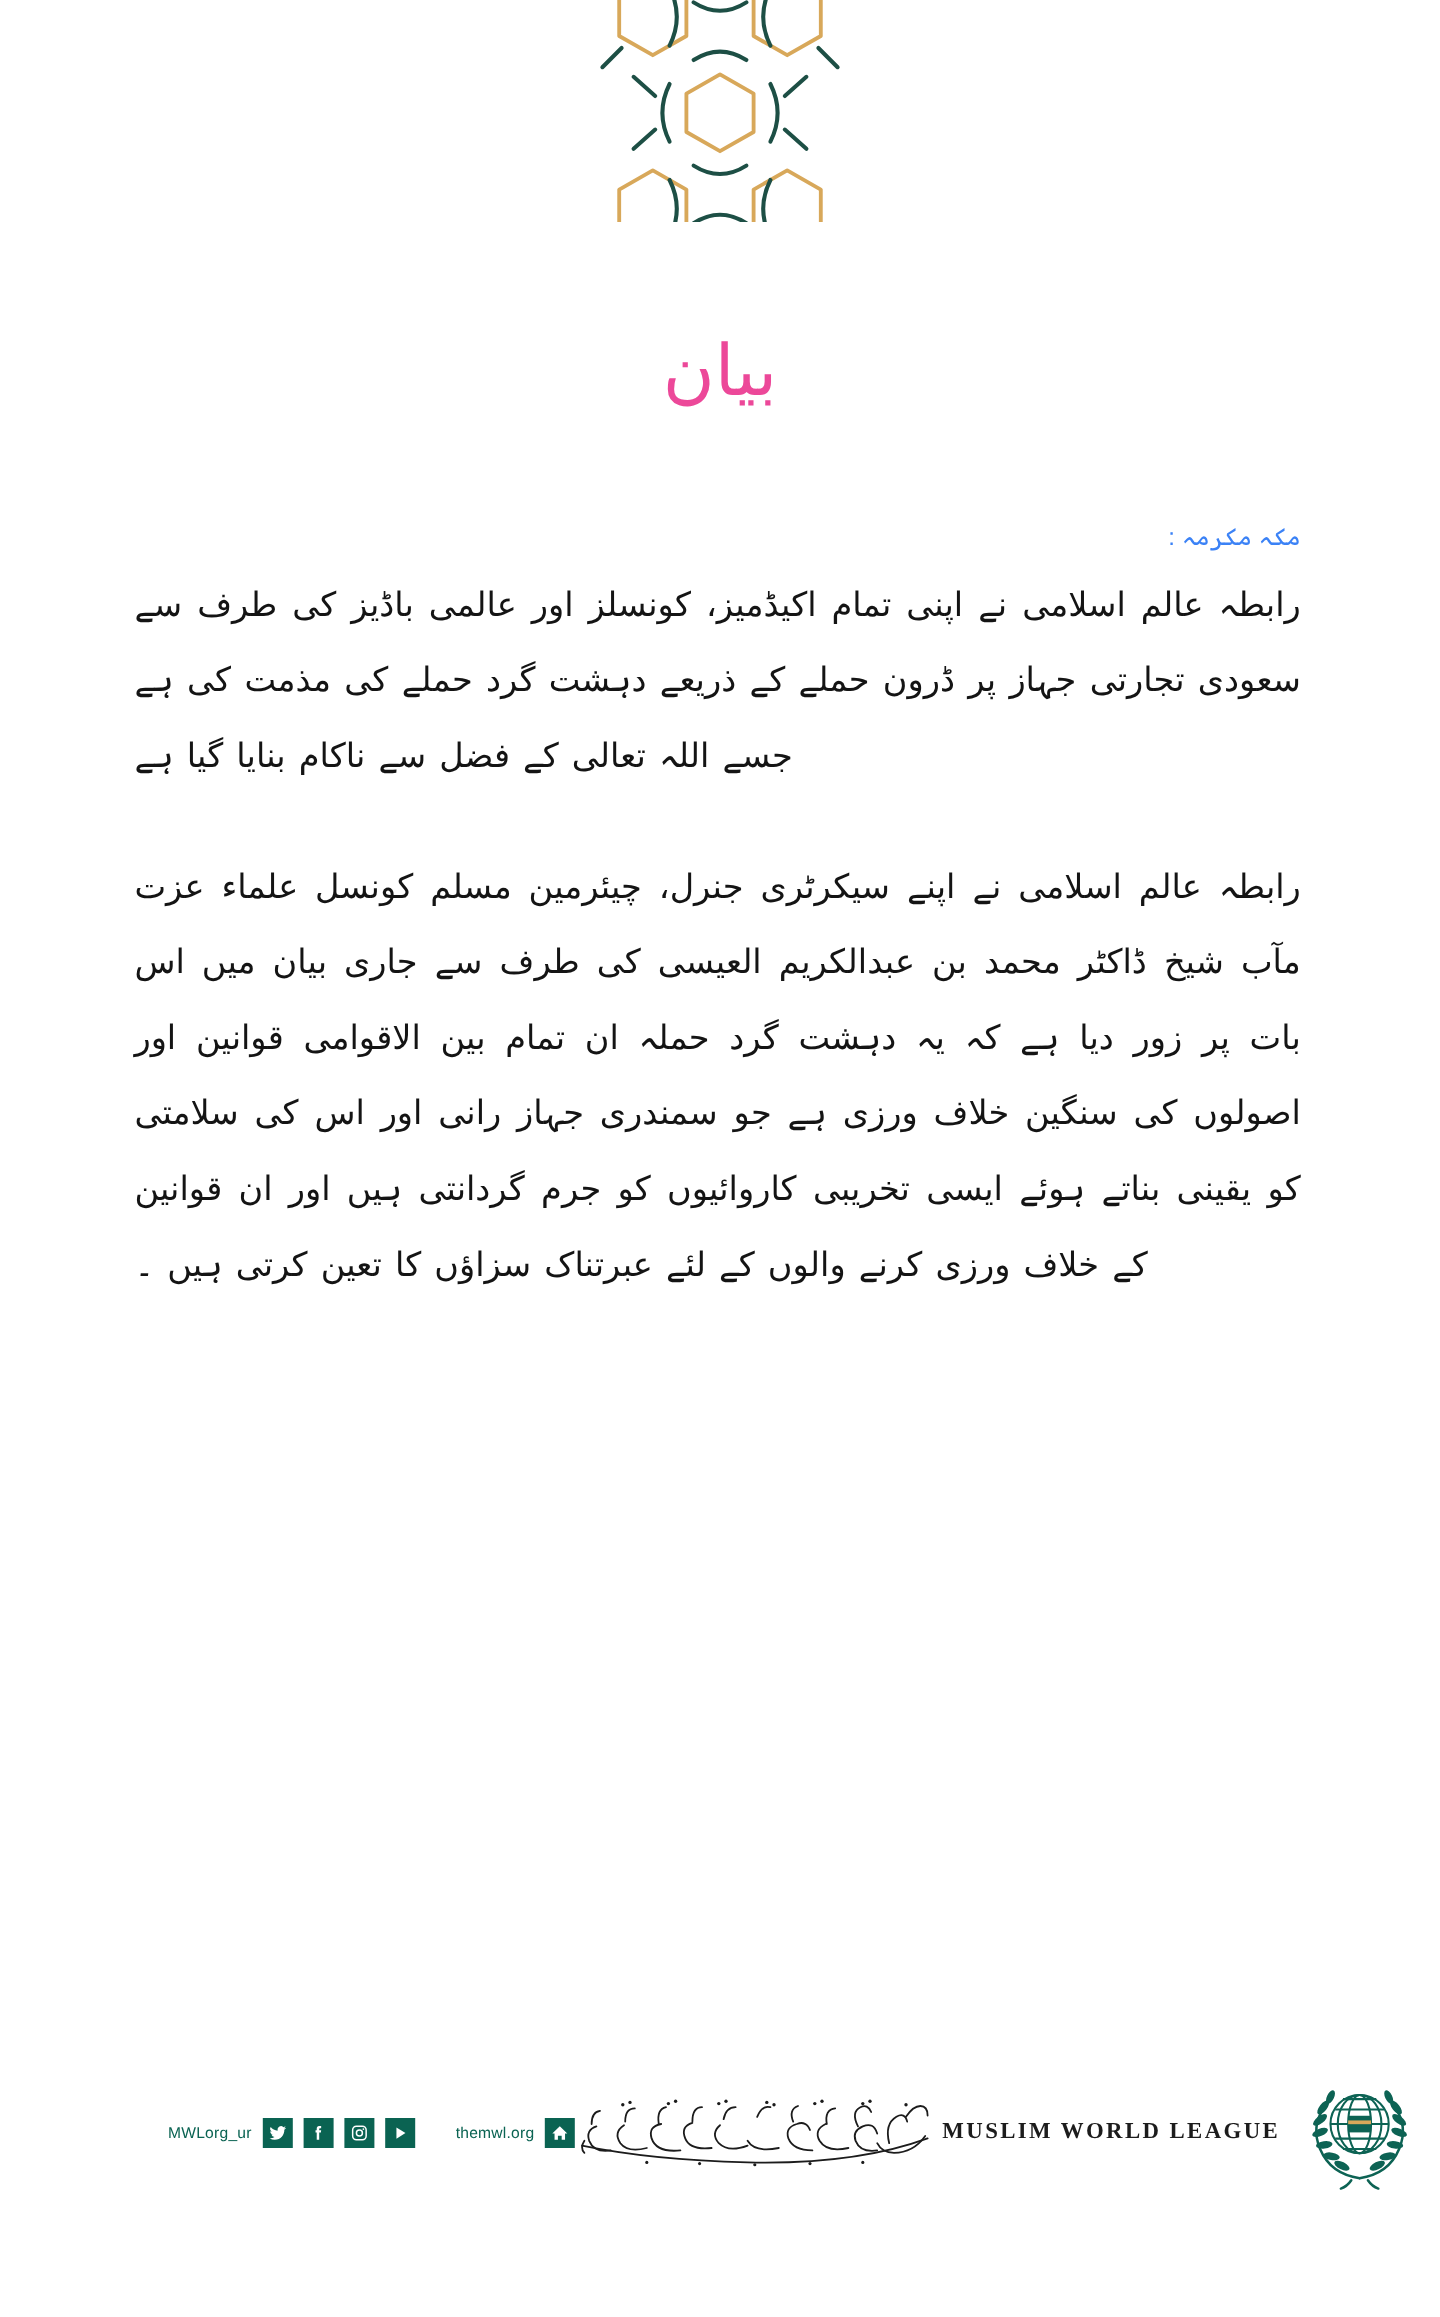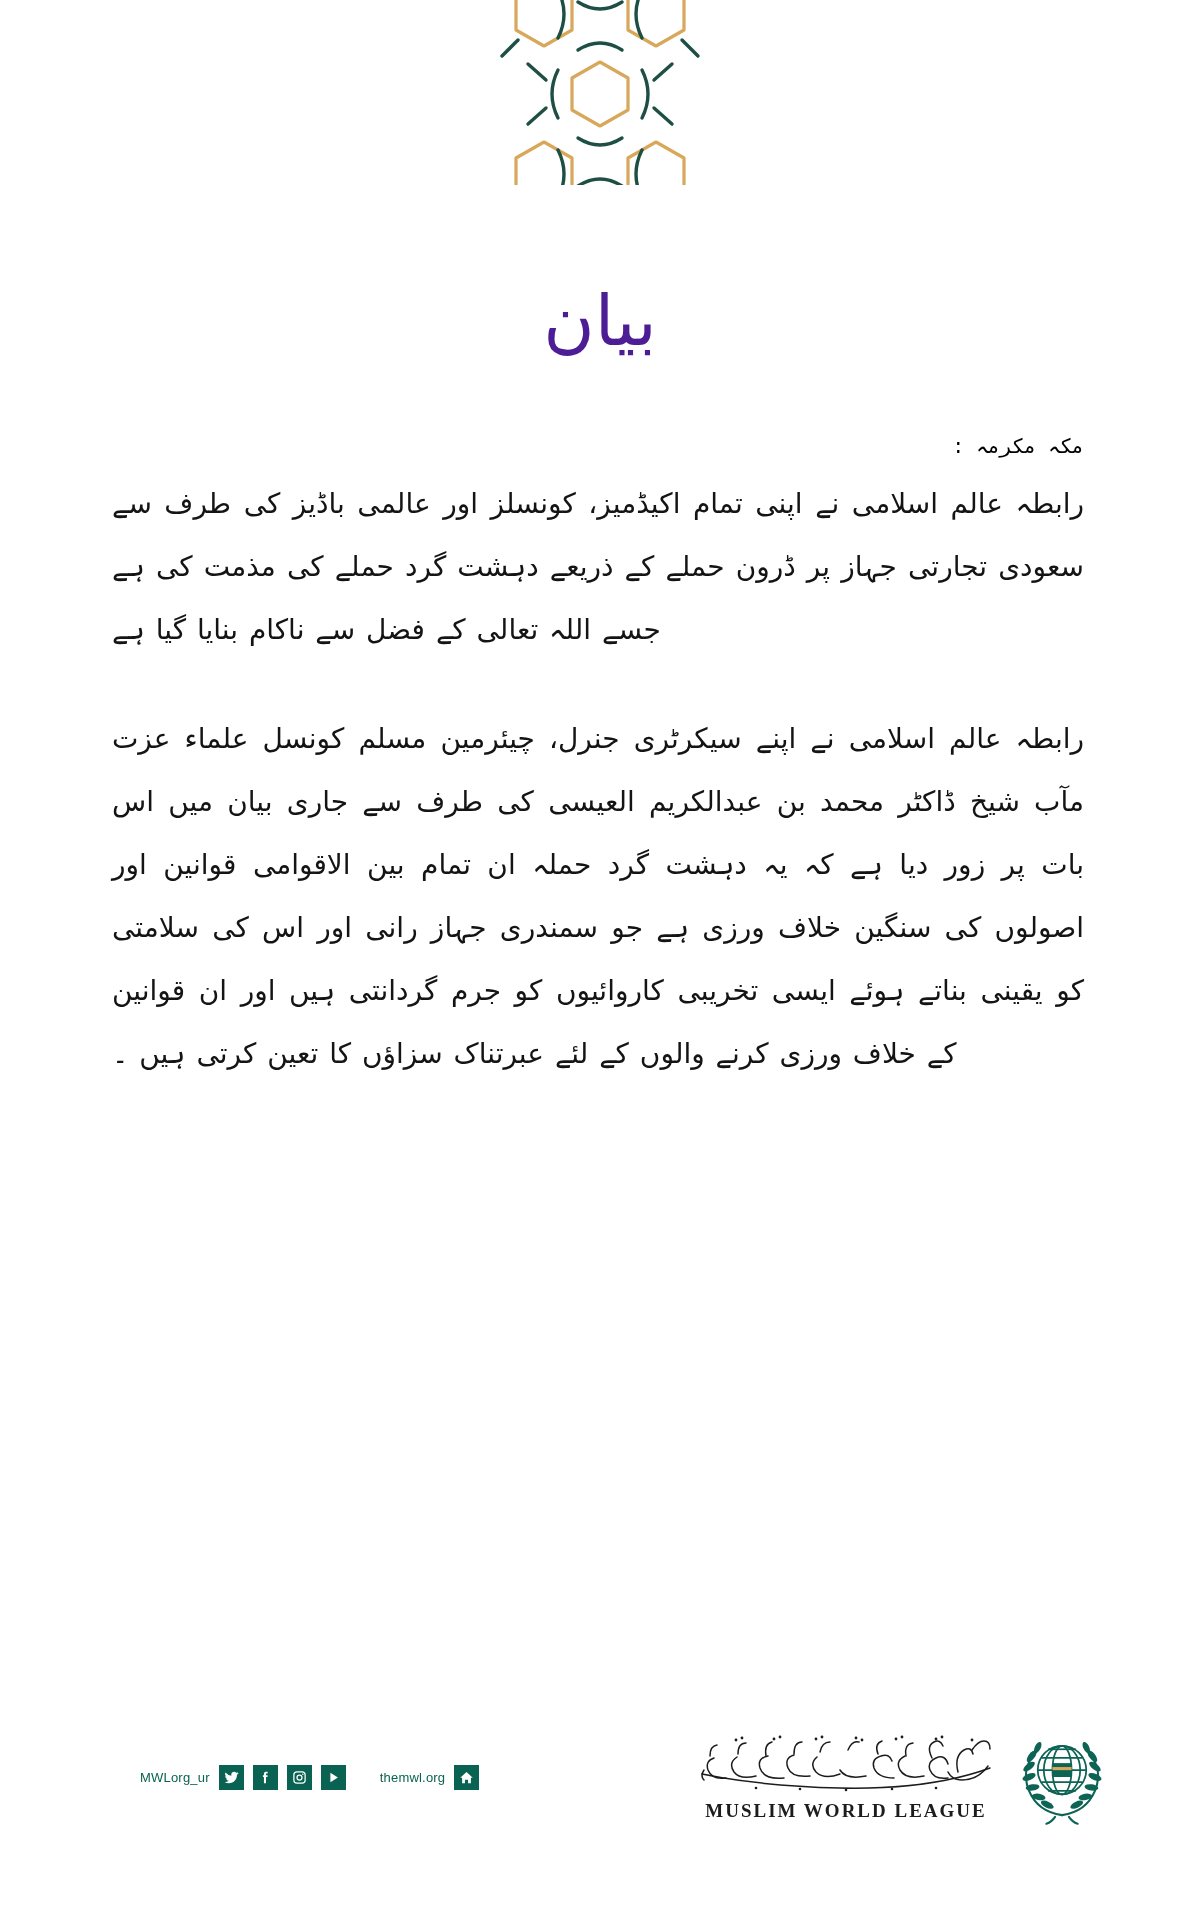--- a/index.html
+++ b/index.html
@@ -35,42 +35,42 @@
   .title-block {
     position: absolute;
     top: 238px;
     left: 0;
     width: 1200px;
     text-align: center;
   }
   .doc-title {
     display: inline-block;
     font-family: "DejaVu Sans", sans-serif;
-    font-size: 70px;
+    font-size: 59px;
     line-height: 1.05;
     font-weight: 400;
-    color: #4c1d95;
+    color: #ec4899;
     direction: rtl;
     letter-spacing: 0;
   }
 
   
   .content {
     position: absolute;
     top: 432px;
     left: 0;
     width: 1200px;
     padding: 0 116px 0 112px;
     box-sizing: border-box;
     direction: rtl;
   }
   .kicker {
-    font-family: Liberation Mono, monospace;
+    font-family: Liberation Sans, sans-serif;
     font-size: 20px;
-    color: #000000;
+    color: #3b82f6;
     text-align: right;
     margin: 0 0 8px 0;
     line-height: 1.6;
   }
   .para {
     font-family: "DejaVu Sans", sans-serif;
     font-size: 28px;
     line-height: 2.25;
     color: #141414;
     text-align: justify;
@@ -128,21 +128,21 @@
 
   
   .logo-lockup {
     display: flex;
     align-items: center;
     gap: 14px;
     margin-left: auto;
   }
   .logo-words {
     display: flex;
-    flex-direction: column;
+    flex-direction: row;
     align-items: center;
     gap: 6px;
   }
   .logo-ar svg { display: block; }
   .logo-en {
     font-family: "Liberation Serif", serif;
     font-size: 19px;
     font-weight: 700;
     letter-spacing: 2.0px;
     color: #1c1c1c;

